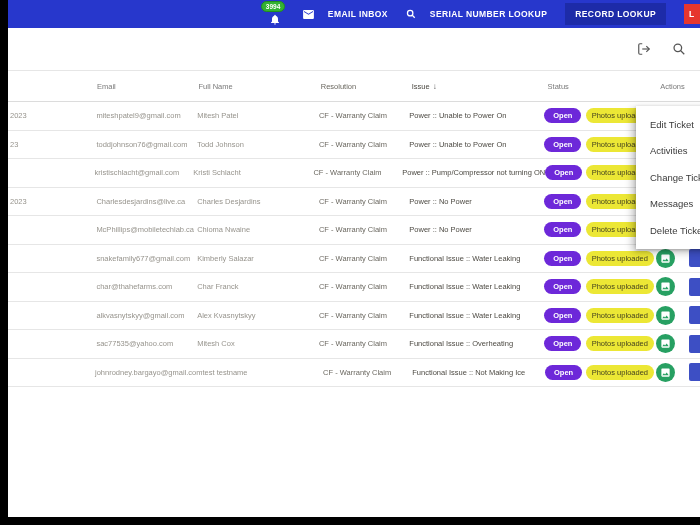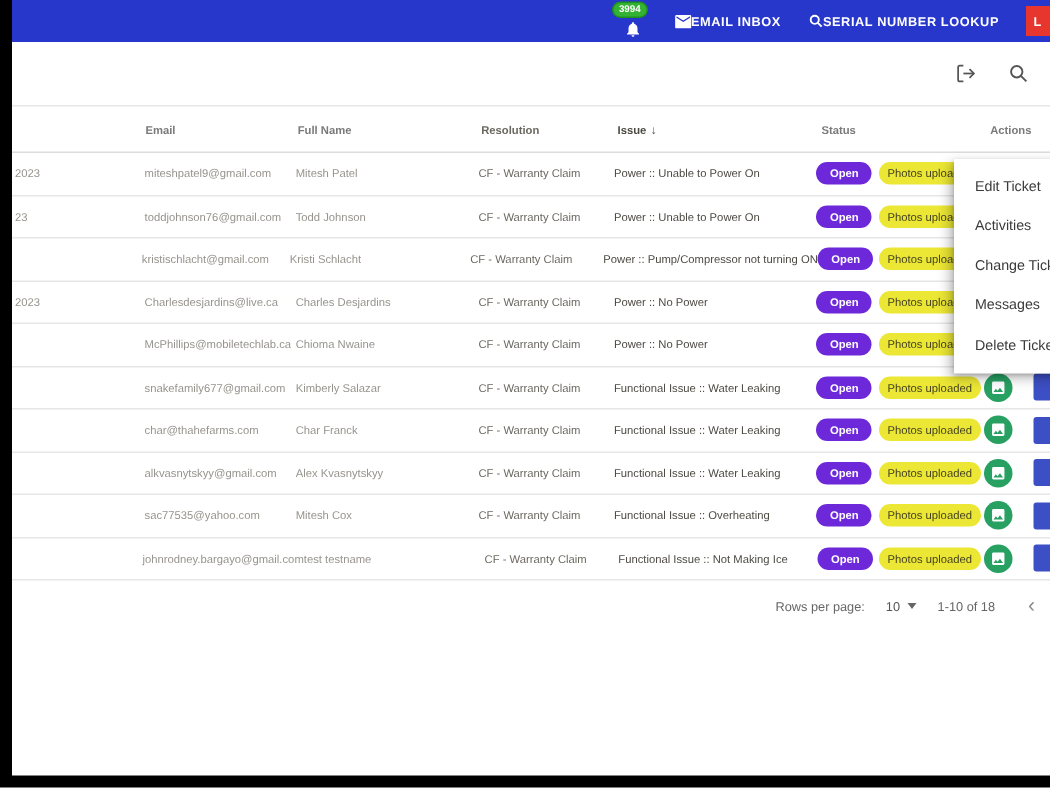--- a/index.html
+++ b/index.html
@@ -8,21 +8,21 @@
     font-family:"Liberation Sans", sans-serif;
   }
   .app{
     position:absolute;left:8px;top:0;width:692px;height:517px;background:#fff;overflow:hidden;
   }
   
   .topbar{
     height:28px;background:#2737cc;display:flex;align-items:center;justify-content:flex-end;
     gap:18px;padding-right:0;
   }
-  .topbar-item{display:flex;align-items:center;gap:0;color:#fff;font-size:8.5px;font-weight:bold;letter-spacing:.4px;cursor:pointer;}
+  .topbar-item{display:flex;align-items:center;gap:14px;color:#fff;font-size:8.5px;font-weight:bold;letter-spacing:.4px;cursor:pointer;}
   .bell-wrap{position:relative;width:20px;height:26px;}
   .bell-wrap svg{position:absolute;bottom:1px;left:4px;}
   .bell-badge{
     position:absolute;top:0;left:-4px;background:#34b233;color:#fff;font-size:6.5px;font-weight:bold;
     padding:1px 4px;border-radius:7px;white-space:nowrap;border:1px solid #1f8f1f;
   }
   .btn-record{
     background:#1d2ba8;color:#fff;font-size:8.5px;font-weight:bold;letter-spacing:.4px;
     padding:6px 10px;border:none;cursor:pointer;
   }
@@ -31,21 +31,21 @@
     display:flex;align-items:center;padding-left:5px;overflow:hidden;border:none;cursor:pointer;flex:0 0 auto;
   }
   
   .subbar{
     height:42px;display:flex;align-items:center;justify-content:flex-end;gap:20px;
     padding-right:14px;border-bottom:1px solid #e6e6e6;background:#fff;
   }
   .icon-btn{background:none;border:none;padding:0;cursor:pointer;display:flex;align-items:center;}
   
   .thead{display:flex;align-items:center;height:30px;border-bottom:1px solid #dcdcdc;
-    font-size:7.5px;color:#7a7a7a;font-weight:bold;}
+    font-size:7.5px;color:#7a7a7a;}
   .trow{display:flex;align-items:center;height:27.5px;border-bottom:1px solid #e6e6e6;position:relative;}
   .c{white-space:nowrap;overflow:visible;display:flex;align-items:center;}
   .c-date{width:96px;padding-left:2px;}
   .c-email{width:112px;}
   .c-name{width:82px;}
   .c-res{width:86px;margin-left:48px;}
   .c-issue{width:150px;}
   .c-status{width:46px;}
   .c-photos{width:76px;}
   .c-actions{width:44px;padding-left:2px;}
@@ -97,20 +97,21 @@
         </svg>
       <span>EMAIL INBOX</span>
     </div>
     <div class="topbar-item">
       <svg width="10" height="10" viewBox="0 0 24 24" fill="none" stroke="#ffffff" stroke-width="3">
           <circle cx="10" cy="10" r="6.5"></circle>
           <line x1="15" y1="15" x2="21" y2="21"></line>
         </svg>
       <span>SERIAL NUMBER LOOKUP</span>
     </div>
+    <button class="btn-record">RECORD LOOKUP</button>
     <button class="btn-red">L</button>
   </div>
 
   <div class="subbar">
     <button class="icon-btn">
       <svg width="16" height="14" viewBox="0 0 24 24" fill="none" stroke="#555555" stroke-width="2">
           <path d="M9 21H5a2 2 0 0 1-2-2V5a2 2 0 0 1 2-2h4"></path>
           <polyline points="16 17 21 12 16 7"></polyline>
           <line x1="21" y1="12" x2="9" y2="12"></line>
         </svg>
@@ -352,29 +353,20 @@
       <button class="act-green">
         <svg width="11" height="11" viewBox="0 0 24 24" fill="#ffffff">
               <path d="M21 19V5c0-1.1-.9-2-2-2H5c-1.1 0-2 .9-2 2v14c0 1.1.9 2 2 2h14c1.1 0 2-.9 2-2zM8.5 13.5l2.5 3 3.5-4.5 4.5 6H5l3.5-4.5z"></path>
             </svg>
       </button>
       <button class="act-blue"></button>
     </div>
   </div>
 </div>
 
-  <div class="tfoot">
-    <span>Rows per page:</span>
-    <span class="rpp-select">
-      <span>10</span>
-      <span class="caret"></span>
-    </span>
-    <span>1-10 of 18</span>
-    <button class="chev">‹</button>
-  </div>
 
   <div class="ctx-menu">
       <div class="menu-item">Edit Ticket</div>
       <div class="menu-item">Activities</div>
       <div class="menu-item">Change Ticket</div>
       <div class="menu-item">Messages</div>
       <div class="menu-item">Delete Ticket</div>
     </div>
 
 </div>

